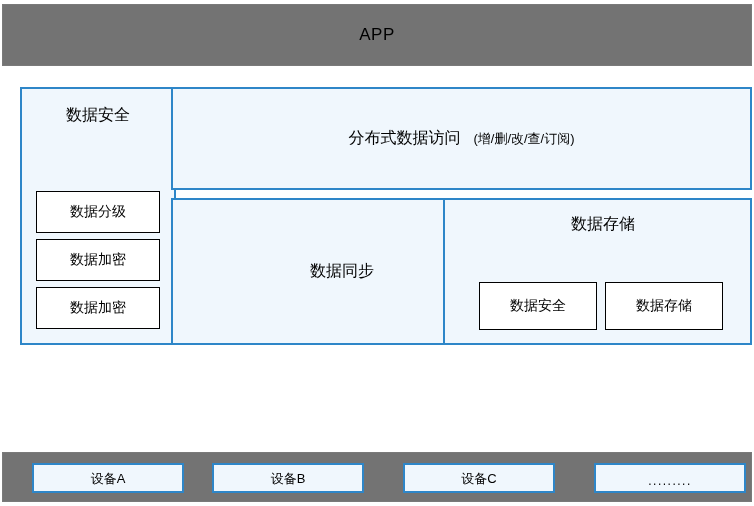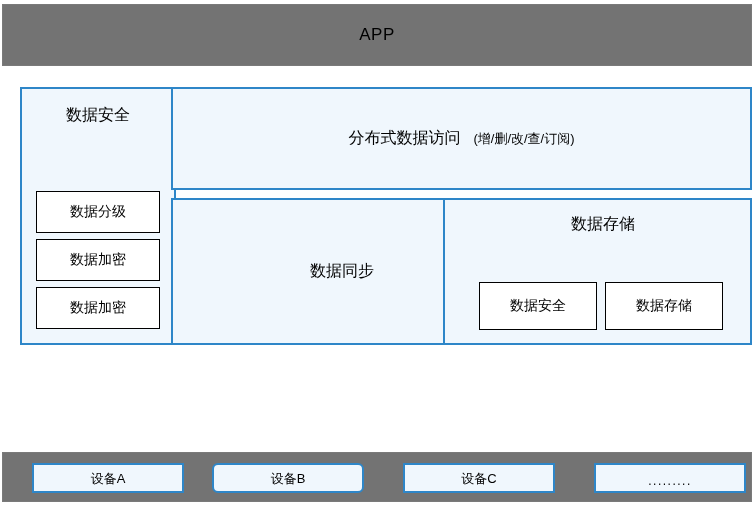--- a/index.html
+++ b/index.html
@@ -163,21 +163,21 @@
     display: block;
   }
   .device-box {
     position: absolute;
     top: 10px;
     width: 152px;
     height: 30px;
     font-size: 13px;
   }
   #device-box-0 { left: 29px; }
-  #device-box-1 { left: 209px; border-radius: 6px; }
+  #device-box-1 { left: 209px; }
   #device-box-2 { left: 400px; }
   #device-box-3 { left: 591px; }
   .device-box .label {
     line-height: 1;
   }
   .device-box.ellipsis .label {
     font-size: 12px;
     letter-spacing: 1.5px;
     transform: translateY(3px);
   }

